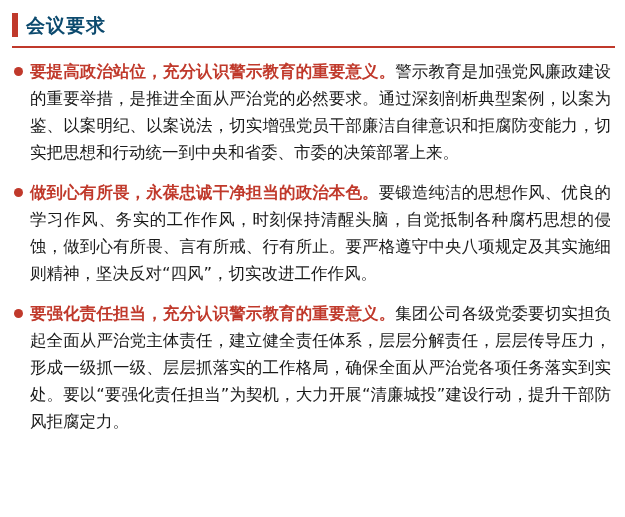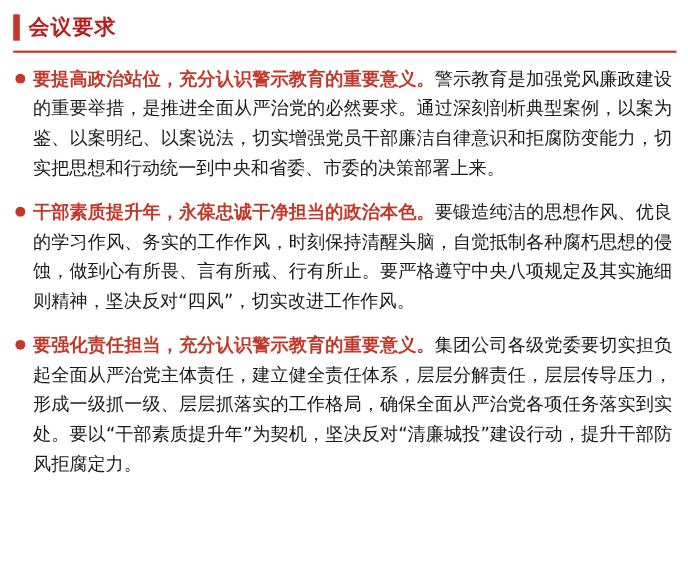--- a/index.html
+++ b/index.html
@@ -31,21 +31,21 @@
   .header-bar {
     width: 6px;
     height: 24px;
     background: #c0392b;
     margin-right: 8px;
     flex: 0 0 auto;
   }
   .header-title {
     font-size: 19px;
     font-weight: bold;
-    color: #b91c1c;
+    color: #0c4a6e;
     letter-spacing: 1px;
     line-height: 24px;
   }
   .header-rule {
     height: 2px;
     background: #c0392b;
     margin: 0 10px 10px 12px;
   }
   
   .content {
@@ -91,22 +91,22 @@
 
   <div class="content">
 
     <div class="bullet-item">
       <div class="bullet-dot"></div>
       <div class="para"><span class="lead">要提高政治站位，充分认识警示教育的重要意义。</span><span>警示教育是加强党风廉政建设的重要举措，是推进全面从严治党的必然要求。通过深刻剖析典型案例，以案为鉴、以案明纪、以案说法，切实增强党员干部廉洁自律意识和拒腐防变能力，切实把思想和行动统一到中央和省委、市委的决策部署上来。</span></div>
     </div>
 
     <div class="bullet-item">
       <div class="bullet-dot"></div>
-      <div class="para"><span class="lead">干部素质提升年，永葆忠诚干净担当的政治本色。</span><span>要锻造纯洁的思想作风、优良的学习作风、务实的工作作风，时刻保持清醒头脑，自觉抵制各种腐朽思想的侵蚀，做到心有所畏、言有所戒、行有所止。要严格遵守中央八项规定及其实施细则精神，坚决反对“四风”，切实改进工作作风。</span></div>
+      <div class="para"><span class="lead">做到心有所畏，永葆忠诚干净担当的政治本色。</span><span>要锻造纯洁的思想作风、优良的学习作风、务实的工作作风，时刻保持清醒头脑，自觉抵制各种腐朽思想的侵蚀，做到心有所畏、言有所戒、行有所止。要严格遵守中央八项规定及其实施细则精神，坚决反对“四风”，切实改进工作作风。</span></div>
     </div>
 
     <div class="bullet-item">
       <div class="bullet-dot"></div>
-      <div class="para"><span class="lead">要强化责任担当，充分认识警示教育的重要意义。</span><span>集团公司各级党委要切实担负起全面从严治党主体责任，建立健全责任体系，层层分解责任，层层传导压力，形成一级抓一级、层层抓落实的工作格局，确保全面从严治党各项任务落实到实处。要以“干部素质提升年”为契机，坚决反对“清廉城投”建设行动，提升干部防风拒腐定力。</span></div>
+      <div class="para"><span class="lead">要强化责任担当，充分认识警示教育的重要意义。</span><span>集团公司各级党委要切实担负起全面从严治党主体责任，建立健全责任体系，层层分解责任，层层传导压力，形成一级抓一级、层层抓落实的工作格局，确保全面从严治党各项任务落实到实处。要以“要强化责任担当”为契机，大力开展“清廉城投”建设行动，提升干部防风拒腐定力。</span></div>
     </div>
 
   </div>
 </div>
 
 </body></html>

